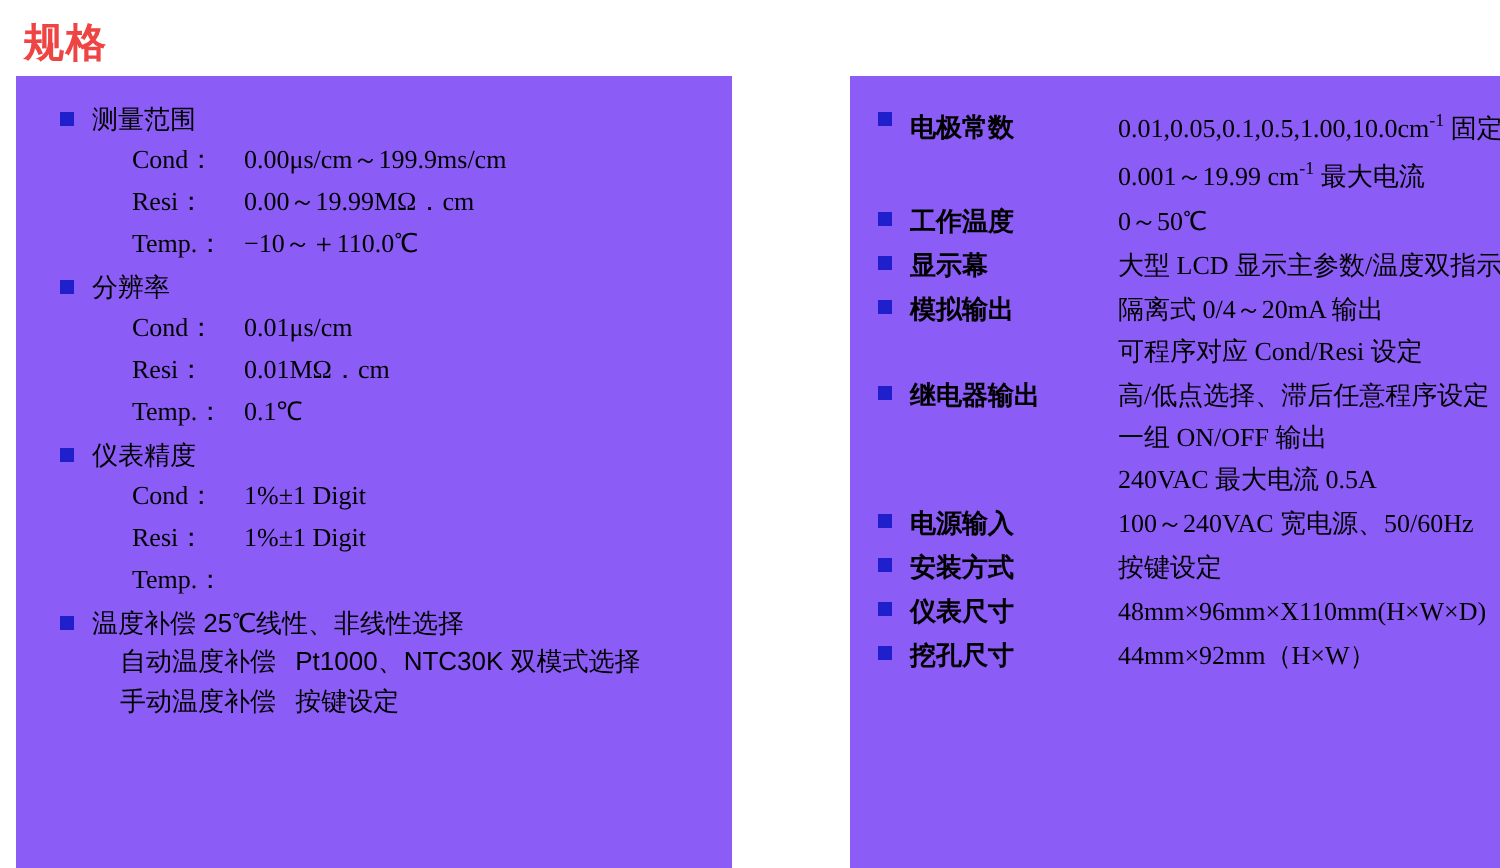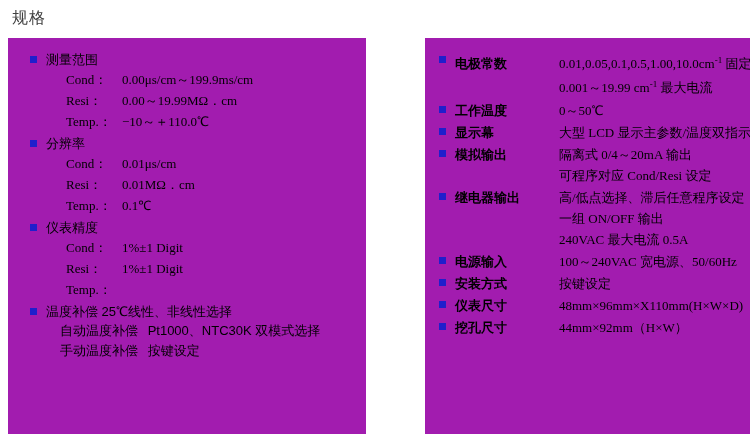--- a/index.html
+++ b/index.html
@@ -12,28 +12,28 @@
     background: #ffffff;
     font-family: "Liberation Serif", serif;
     overflow: hidden;
     position: relative;
   }
   #page-title {
     position: absolute;
     left: 12px;
     top: 8px;
     font-family: "Liberation Sans", sans-serif;
-    font-weight: normal;
-    font-size: 16px;
-    color: #404040;
+    font-weight: bold;
+    font-size: 20px;
+    color: #ef4444;
     letter-spacing: 1px;
   }
   .panel {
     position: absolute;
-    background: #a21caf;
+    background: #8b5cf6;
     top: 38px;
     height: 396px;
   }
   #panel-left {
     left: 8px;
     width: 358px;
   }
   #panel-right {
     left: 390px;
     width: 352px;

